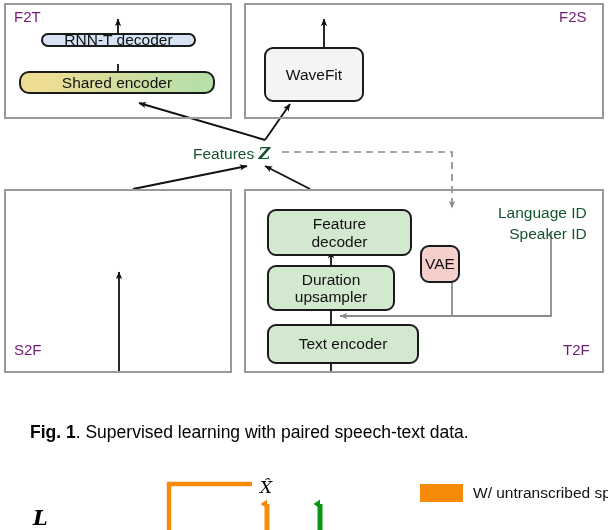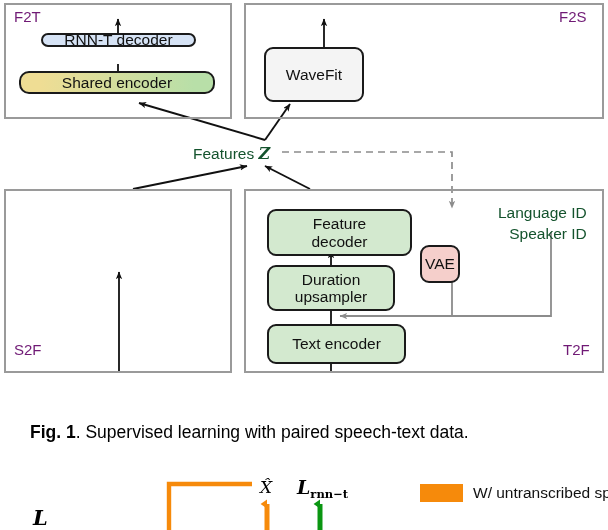--- a/index.html
+++ b/index.html
@@ -72,21 +72,21 @@
   .node.gradYG {
     background: linear-gradient(to right, #efdd94 0%, #efdd94 10%, #b8dfa8 90%, #b8dfa8 100%);
   }
 
   #node-rnnt    { left: 41px;  top: 33px;  width: 155px; height: 14px; border-radius: 7px; }
   #node-shared  { left: 19px;  top: 71px;  width: 196px; height: 23px; border-radius: 10px; }
   #node-wavefit { left: 264px; top: 47px;  width: 100px; height: 55px; }
   #node-speechenc { left: 54px;  top: 212px; width: 130px; height: 55px; }
   #node-featdec   { left: 267px; top: 209px; width: 145px; height: 47px; }
   #node-duration  { left: 267px; top: 265px; width: 128px; height: 46px; }
-  #node-textenc   { left: 267px; top: 324px; width: 139px; height: 40px; }
+  #node-textenc   { left: 267px; top: 324px; width: 152px; height: 40px; }
   #node-vae       { left: 420px; top: 213px; width: 40px;  height: 38px; margin-top: 32px; }
 
   .free-label {
     position: absolute;
     font-size: 15.5px;
     color: #14532d;
     white-space: nowrap;
   }
   #label-features { left: 193px; top: 144px; }
   #label-ids      { left: 498px; top: 203px; text-align: right; line-height: 1.35; }
@@ -278,21 +278,20 @@
 
       <path d="M 169,75 L 169,29 L 252,29" fill="none" stroke="#f68a0b" stroke-width="4.4" stroke-linecap="butt"></path>
 
       <line x1="267" y1="75" x2="267" y2="49" stroke="#f68a0b" stroke-width="5" marker-end="url(#arrOrange)"></line>
 
       <line x1="320" y1="75" x2="320" y2="49" stroke="#0a9612" stroke-width="5" marker-end="url(#arrGreen)"></line>
     </svg>
 
     <div id="bottom-Xhat">X̂</div>
 
-    <div id="bottom-Lrnnt"><span class="scriptL">L</span><span class="sub">rnn−t</span></div>
 
     <div id="bottom-Lleft">L</div>
   </div>
 
   <div class="legend">
     <div class="legend-row">
       <div class="legend-swatch" id="sw0" style="background: rgb(246, 138, 11);"></div>
       <div class="legend-text">W/ untranscribed speech</div>
     </div>
   </div>

